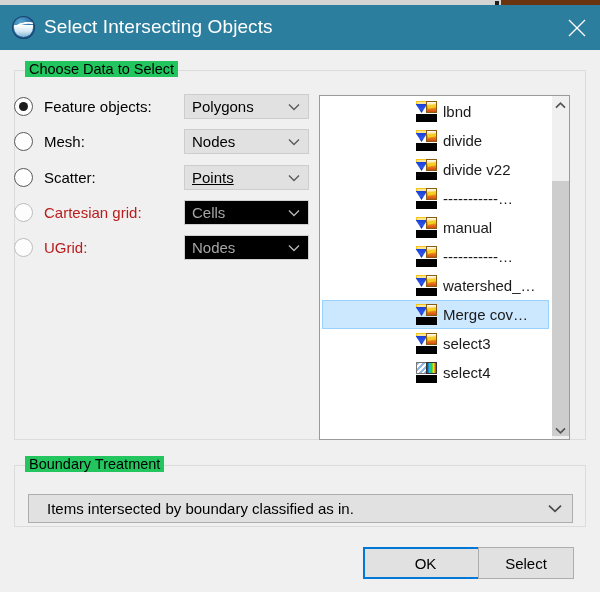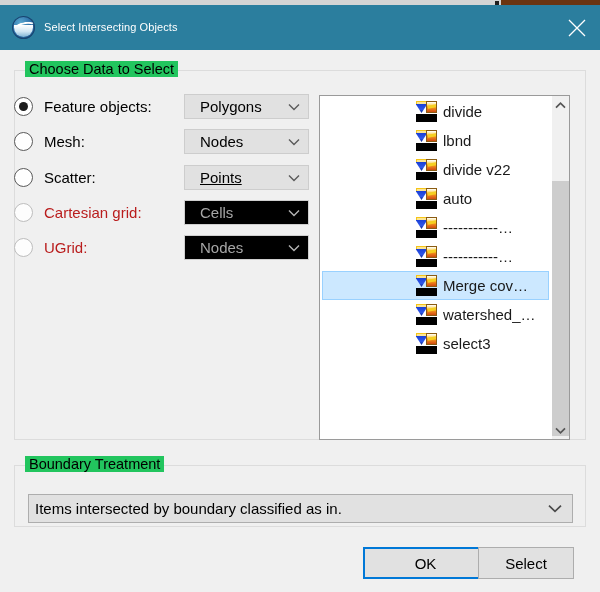--- a/index.html
+++ b/index.html
@@ -69,21 +69,21 @@
     border-radius: 50%;
     border-top: 2px solid #ffffff;
     border-left: 2px solid transparent;
     border-right: 2px solid transparent;
     border-bottom: none;
     transform: rotate(-8deg);
   }
   #title-text {
     position: absolute;
     left: 44px; top: 10px;
-    font-size: 11px;
+    font-size: 19px;
     line-height: 24px;
     letter-spacing: .1px;
     color: #ffffff;
     white-space: nowrap;
   }
   #close-button {
     position: absolute;
     right: 0; top: 0;
     width: 46px; height: 45px;
     cursor: default;
@@ -147,21 +147,21 @@
   .combo {
     position: absolute;
     height: 25px;
     box-sizing: border-box;
     background: #e1e1e1;
     border: 1px solid #cdcdcd;
     display: flex;
     align-items: center;
   }
   .combo .combo-text {
-    padding-left: 15px;
+    padding-left: 7px;
     font-size: 15px;
     color: #000;
     white-space: nowrap;
     overflow: hidden;
   }
   .combo .combo-arrow {
     position: absolute;
     right: 8px; top: 0; bottom: 0;
     display: flex; align-items: center;
   }
@@ -289,21 +289,21 @@
     position: absolute;
     left: 28px; top: 494px;
     width: 545px; height: 29px;
     box-sizing: border-box;
     background: #e1e1e1;
     border: 1px solid #adadad;
     display: flex;
     align-items: center;
   }
   #boundary-combo .combo-text {
-    padding-left: 6px;
+    padding-left: 18px;
     font-size: 15px;
     white-space: nowrap;
   }
   #boundary-combo .combo-arrow {
     position: absolute;
     right: 10px; top: 0; bottom: 0;
     display: flex; align-items: center;
   }
 
   
@@ -415,85 +415,93 @@
 </div>
 
 <div id="listbox">
   <div id="list-items">
       <div class="list-item">
         <div class="cov-icon">
           <div class="cube"></div>
           <div class="patch"></div>
           <div class="blk"></div>
         </div>
+        <div class="item-label">lbnd</div>
+      </div>
+      <div class="list-item">
+        <div class="cov-icon">
+          <div class="cube"></div>
+          <div class="patch"></div>
+          <div class="blk"></div>
+        </div>
         <div class="item-label">divide</div>
       </div>
       <div class="list-item">
         <div class="cov-icon">
           <div class="cube"></div>
           <div class="patch"></div>
           <div class="blk"></div>
         </div>
-        <div class="item-label">lbnd</div>
-      </div>
-      <div class="list-item">
-        <div class="cov-icon">
-          <div class="cube"></div>
-          <div class="patch"></div>
-          <div class="blk"></div>
-        </div>
         <div class="item-label">divide v22</div>
       </div>
       <div class="list-item">
         <div class="cov-icon">
           <div class="cube"></div>
           <div class="patch"></div>
           <div class="blk"></div>
         </div>
-        <div class="item-label">auto</div>
-      </div>
-      <div class="list-item">
-        <div class="cov-icon">
-          <div class="cube"></div>
-          <div class="patch"></div>
-          <div class="blk"></div>
-        </div>
         <div class="item-label">-----------…</div>
       </div>
       <div class="list-item">
         <div class="cov-icon">
           <div class="cube"></div>
           <div class="patch"></div>
           <div class="blk"></div>
         </div>
+        <div class="item-label">manual</div>
+      </div>
+      <div class="list-item">
+        <div class="cov-icon">
+          <div class="cube"></div>
+          <div class="patch"></div>
+          <div class="blk"></div>
+        </div>
         <div class="item-label">-----------…</div>
       </div>
+      <div class="list-item">
+        <div class="cov-icon">
+          <div class="cube"></div>
+          <div class="patch"></div>
+          <div class="blk"></div>
+        </div>
+        <div class="item-label">watershed_…</div>
+      </div>
       <div class="list-item selected">
         <div class="cov-icon">
           <div class="cube"></div>
           <div class="patch"></div>
           <div class="blk"></div>
         </div>
         <div class="item-label">Merge cov…</div>
       </div>
       <div class="list-item">
         <div class="cov-icon">
           <div class="cube"></div>
           <div class="patch"></div>
           <div class="blk"></div>
         </div>
-        <div class="item-label">watershed_…</div>
-      </div>
-      <div class="list-item">
-        <div class="cov-icon">
-          <div class="cube"></div>
-          <div class="patch"></div>
-          <div class="blk"></div>
-        </div>
         <div class="item-label">select3</div>
+      </div>
+      <div class="list-item">
+        <div class="cov-icon rainbow">
+          <div class="cube"></div>
+          <div class="patch"></div>
+          <div class="blk"></div>
+        </div>
+        <div class="item-label">select4</div>
       </div>
     </div>
 
   <div id="list-scrollbar">
     <div class="sb-button" id="sb-up">
       <svg width="11" height="7" viewBox="0 0 11 7">
           <path d="M1 5.6 L5.5 1.2 L10 5.6" stroke="#555" stroke-width="1.7" fill="none"></path>
         </svg>
     </div>
     <div id="sb-thumb"></div>

